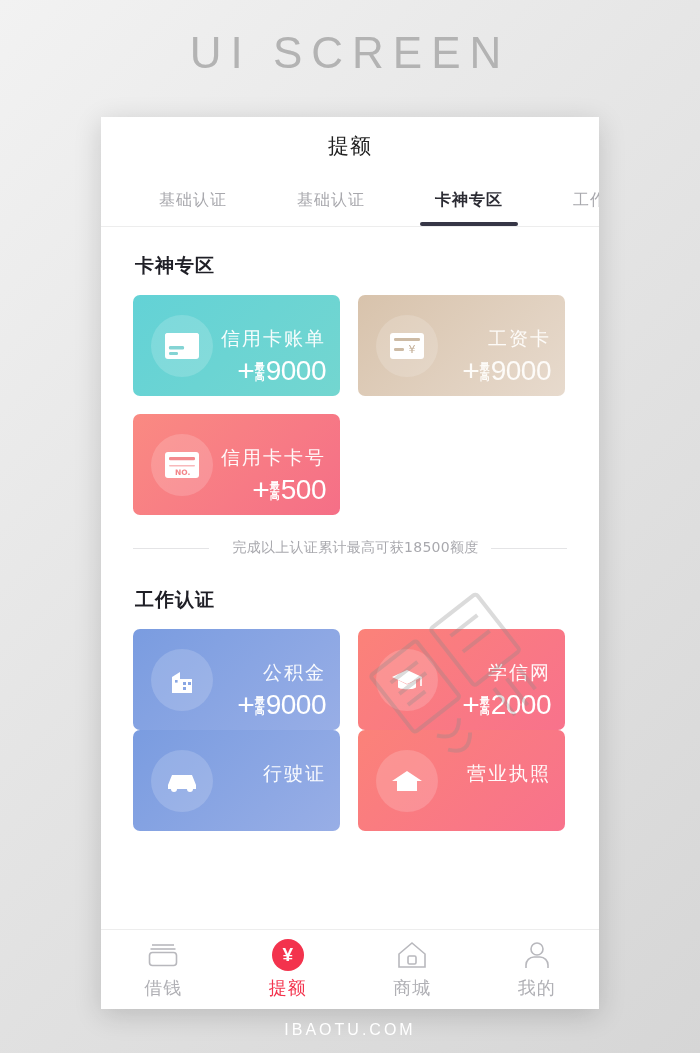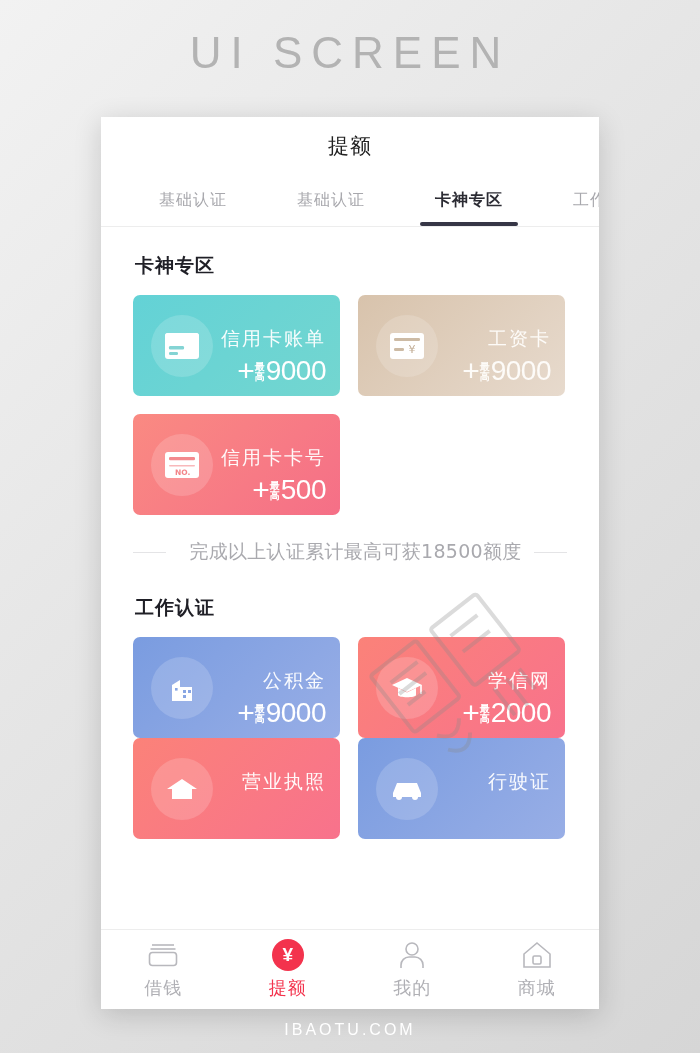--- a/index.html
+++ b/index.html
@@ -179,21 +179,21 @@
     align-items: center;
     gap: 12px;
     margin: 24px 0 4px;
   }
   .divider-note .line {
     height: 1px;
     background: #e4e4e6;
     flex: 1;
   }
   .divider-note .note {
-    font-size: 19px;
+    font-size: 14px;
     color: #a9a9ae;
     white-space: nowrap;
     letter-spacing: 0.3px;
     margin-left: 11px;
   }
 
   
   .bottom-nav {
     position: absolute;
     left: 0; right: 0; bottom: 0;
@@ -377,40 +377,40 @@
               <span class="max-stack">
                 <span>最</span>
                 <span>高</span>
               </span>
               <span class="amount">2000</span>
             </div>
           </div>
         </div>
       </div>
       <div class="card-grid">
-        <div class="card" style="background: linear-gradient(135deg, rgb(251, 130, 121) 0%, rgb(248, 114, 140) 100%);">
-          <div class="circle">
-            <svg width="32" height="26" viewBox="0 0 32 26">
-              <path d="M16 3 L31 13 H26 V23 H6 V13 H1 Z" fill="#fff"></path>
-            </svg>
-          </div>
-          <div class="text-col">
-            <div class="card-label">营业执照</div>
-          </div>
-        </div>
         <div class="card" style="background: linear-gradient(135deg, rgb(122, 156, 224) 0%, rgb(152, 174, 230) 100%);">
           <div class="circle">
             <svg width="34" height="24" viewBox="0 0 34 24">
               <path d="M3 16 L7 6 h20 l4 10 v4 H3 Z" fill="#fff"></path>
               <circle cx="9" cy="20" r="3" fill="#fff"></circle>
               <circle cx="25" cy="20" r="3" fill="#fff"></circle>
             </svg>
           </div>
           <div class="text-col">
             <div class="card-label">行驶证</div>
+          </div>
+        </div>
+        <div class="card" style="background: linear-gradient(135deg, rgb(251, 130, 121) 0%, rgb(248, 114, 140) 100%);">
+          <div class="circle">
+            <svg width="32" height="26" viewBox="0 0 32 26">
+              <path d="M16 3 L31 13 H26 V23 H6 V13 H1 Z" fill="#fff"></path>
+            </svg>
+          </div>
+          <div class="text-col">
+            <div class="card-label">营业执照</div>
           </div>
         </div>
       </div>
     </div>
 
   <div class="bottom-nav" id="bottom-nav">
       <div class="nav-item">
         <div class="nav-icon">
           <svg width="30" height="26" viewBox="0 0 30 26" fill="none" stroke="#b8b8bd" stroke-width="1.6">
             <path d="M4 3 h22"></path>
@@ -421,35 +421,35 @@
         <div class="nav-label">借钱</div>
       </div>
       <div class="nav-item active">
         <div class="nav-icon">
           <div class="fab">¥</div>
         </div>
         <div class="nav-label">提额</div>
       </div>
       <div class="nav-item">
         <div class="nav-icon">
+          <svg width="30" height="28" viewBox="0 0 30 28" fill="none" stroke="#b8b8bd" stroke-width="1.6">
+            <path d="M15 2 L28 13 V26 H2 V13 Z"></path>
+            <rect x="11" y="15" width="8" height="8" rx="1.4"></rect>
+          </svg>
+        </div>
+        <div class="nav-label">商城</div>
+      </div>
+      <div class="nav-item">
+        <div class="nav-icon">
           <svg width="28" height="28" viewBox="0 0 28 28" fill="none" stroke="#b8b8bd" stroke-width="1.6">
             <circle cx="14" cy="8" r="6"></circle>
             <path d="M3 27 v-3 a8 8 0 0 1 8-8 h6 a8 8 0 0 1 8 8 v3"></path>
           </svg>
         </div>
         <div class="nav-label">我的</div>
-      </div>
-      <div class="nav-item">
-        <div class="nav-icon">
-          <svg width="30" height="28" viewBox="0 0 30 28" fill="none" stroke="#b8b8bd" stroke-width="1.6">
-            <path d="M15 2 L28 13 V26 H2 V13 Z"></path>
-            <rect x="11" y="15" width="8" height="8" rx="1.4"></rect>
-          </svg>
-        </div>
-        <div class="nav-label">商城</div>
       </div>
     </div>
 
   <svg class="watermark" viewBox="0 0 210 190">
     <g transform="rotate(-38 105 95)" fill="none" stroke="#8a8a8a" stroke-width="4">
       <rect x="20" y="40" width="58" height="72" rx="3"></rect>
       <path d="M32 58 h34 M32 72 h34 M32 86 h22"></path>
       <rect x="96" y="40" width="58" height="72" rx="3"></rect>
       <path d="M108 58 h34 M108 78 h34"></path>
       <path d="M36 128 q14 18 28 0 M36 146 q14 18 28 0"></path>

